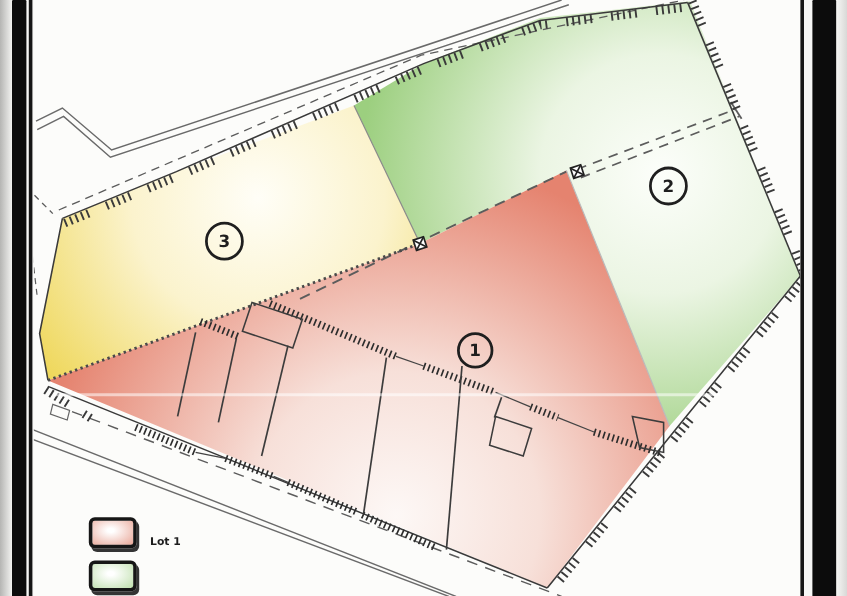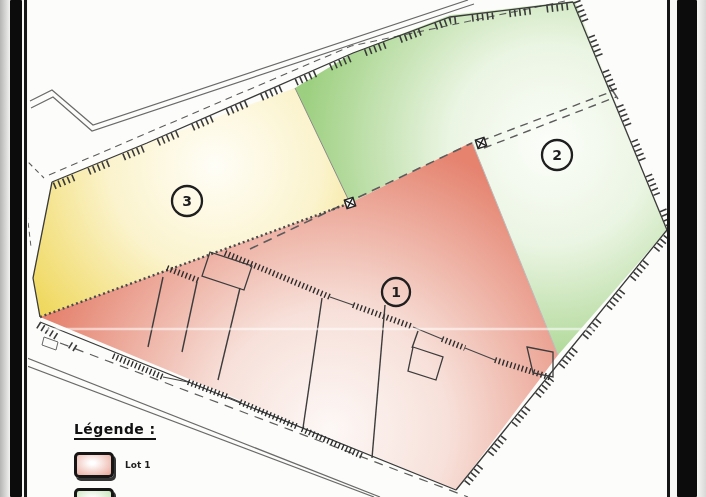--- a/index.html
+++ b/index.html
@@ -15,21 +15,21 @@
   .frame-left-line{position:absolute;left:24px;top:0;width:2.5px;height:497px;background:#161616;}
   .frame-right-line{position:absolute;left:667px;top:0;width:3px;height:497px;background:#161616;}
   .frame-right-bar{position:absolute;left:677px;top:0;width:20px;height:497px;background:#0c0c0c;border-radius:1px;}
   
   .paper{position:absolute;left:28px;top:0;width:639px;height:497px;overflow:hidden;background:#fcfcfa;}
   .paper svg{position:absolute;left:0;top:0;filter:blur(0.25px);}
   
   .legend{position:absolute;left:46px;top:419px;}
   .legend-title{display:inline-block;font-size:14px;font-weight:bold;color:#111;
         border-bottom:2px solid #111;padding-bottom:1px;letter-spacing:.4px;}
-  .legend-item{display:flex;align-items:center;margin-top:12px;}
+  .legend-item{display:flex;align-items:flex-end;margin-top:12px;}
   .legend-item.second{margin-top:10px;}
   .swatch{display:inline-block;width:34px;height:20px;border:3px solid #161616;border-radius:5px;
         background:radial-gradient(ellipse at 45% 40%,#ffffff 10%,var(--swatch-color,#ddd) 100%);
         box-shadow:2px 3px 0 rgba(30,30,30,.9);}
   .legend-label{font-weight:bold;font-size:9px;color:#1d1d1d;margin-left:11px;}
   text.lot-num{font:bold 14px "DejaVu Sans","Liberation Sans",sans-serif;fill:#1f1f1f;text-anchor:middle;}
 </style>
 </head>
 <body>
 
@@ -153,21 +153,20 @@
         <circle cx="557" cy="155" r="15" fill="none" stroke="#1f1f1f" stroke-width="2.3"></circle>
         <text class="lot-num" x="557" y="160">2</text>
       </g>
       <g>
         <circle cx="187" cy="201" r="15" fill="none" stroke="#1f1f1f" stroke-width="2.3"></circle>
         <text class="lot-num" x="187" y="206">3</text>
       </g>
     </svg>
 
     <div class="legend">
-      <div class="legend-title">Légende :</div>
       <div class="legend-item">
         <span class="swatch" style="--swatch-color: #e8a596;"></span>
         <span class="legend-label">Lot 1</span>
       </div>
       <div class="legend-item second">
         <span class="swatch" style="--swatch-color: #bedfac;"></span>
         <span class="legend-label"></span>
       </div>
     </div>
   </div>

